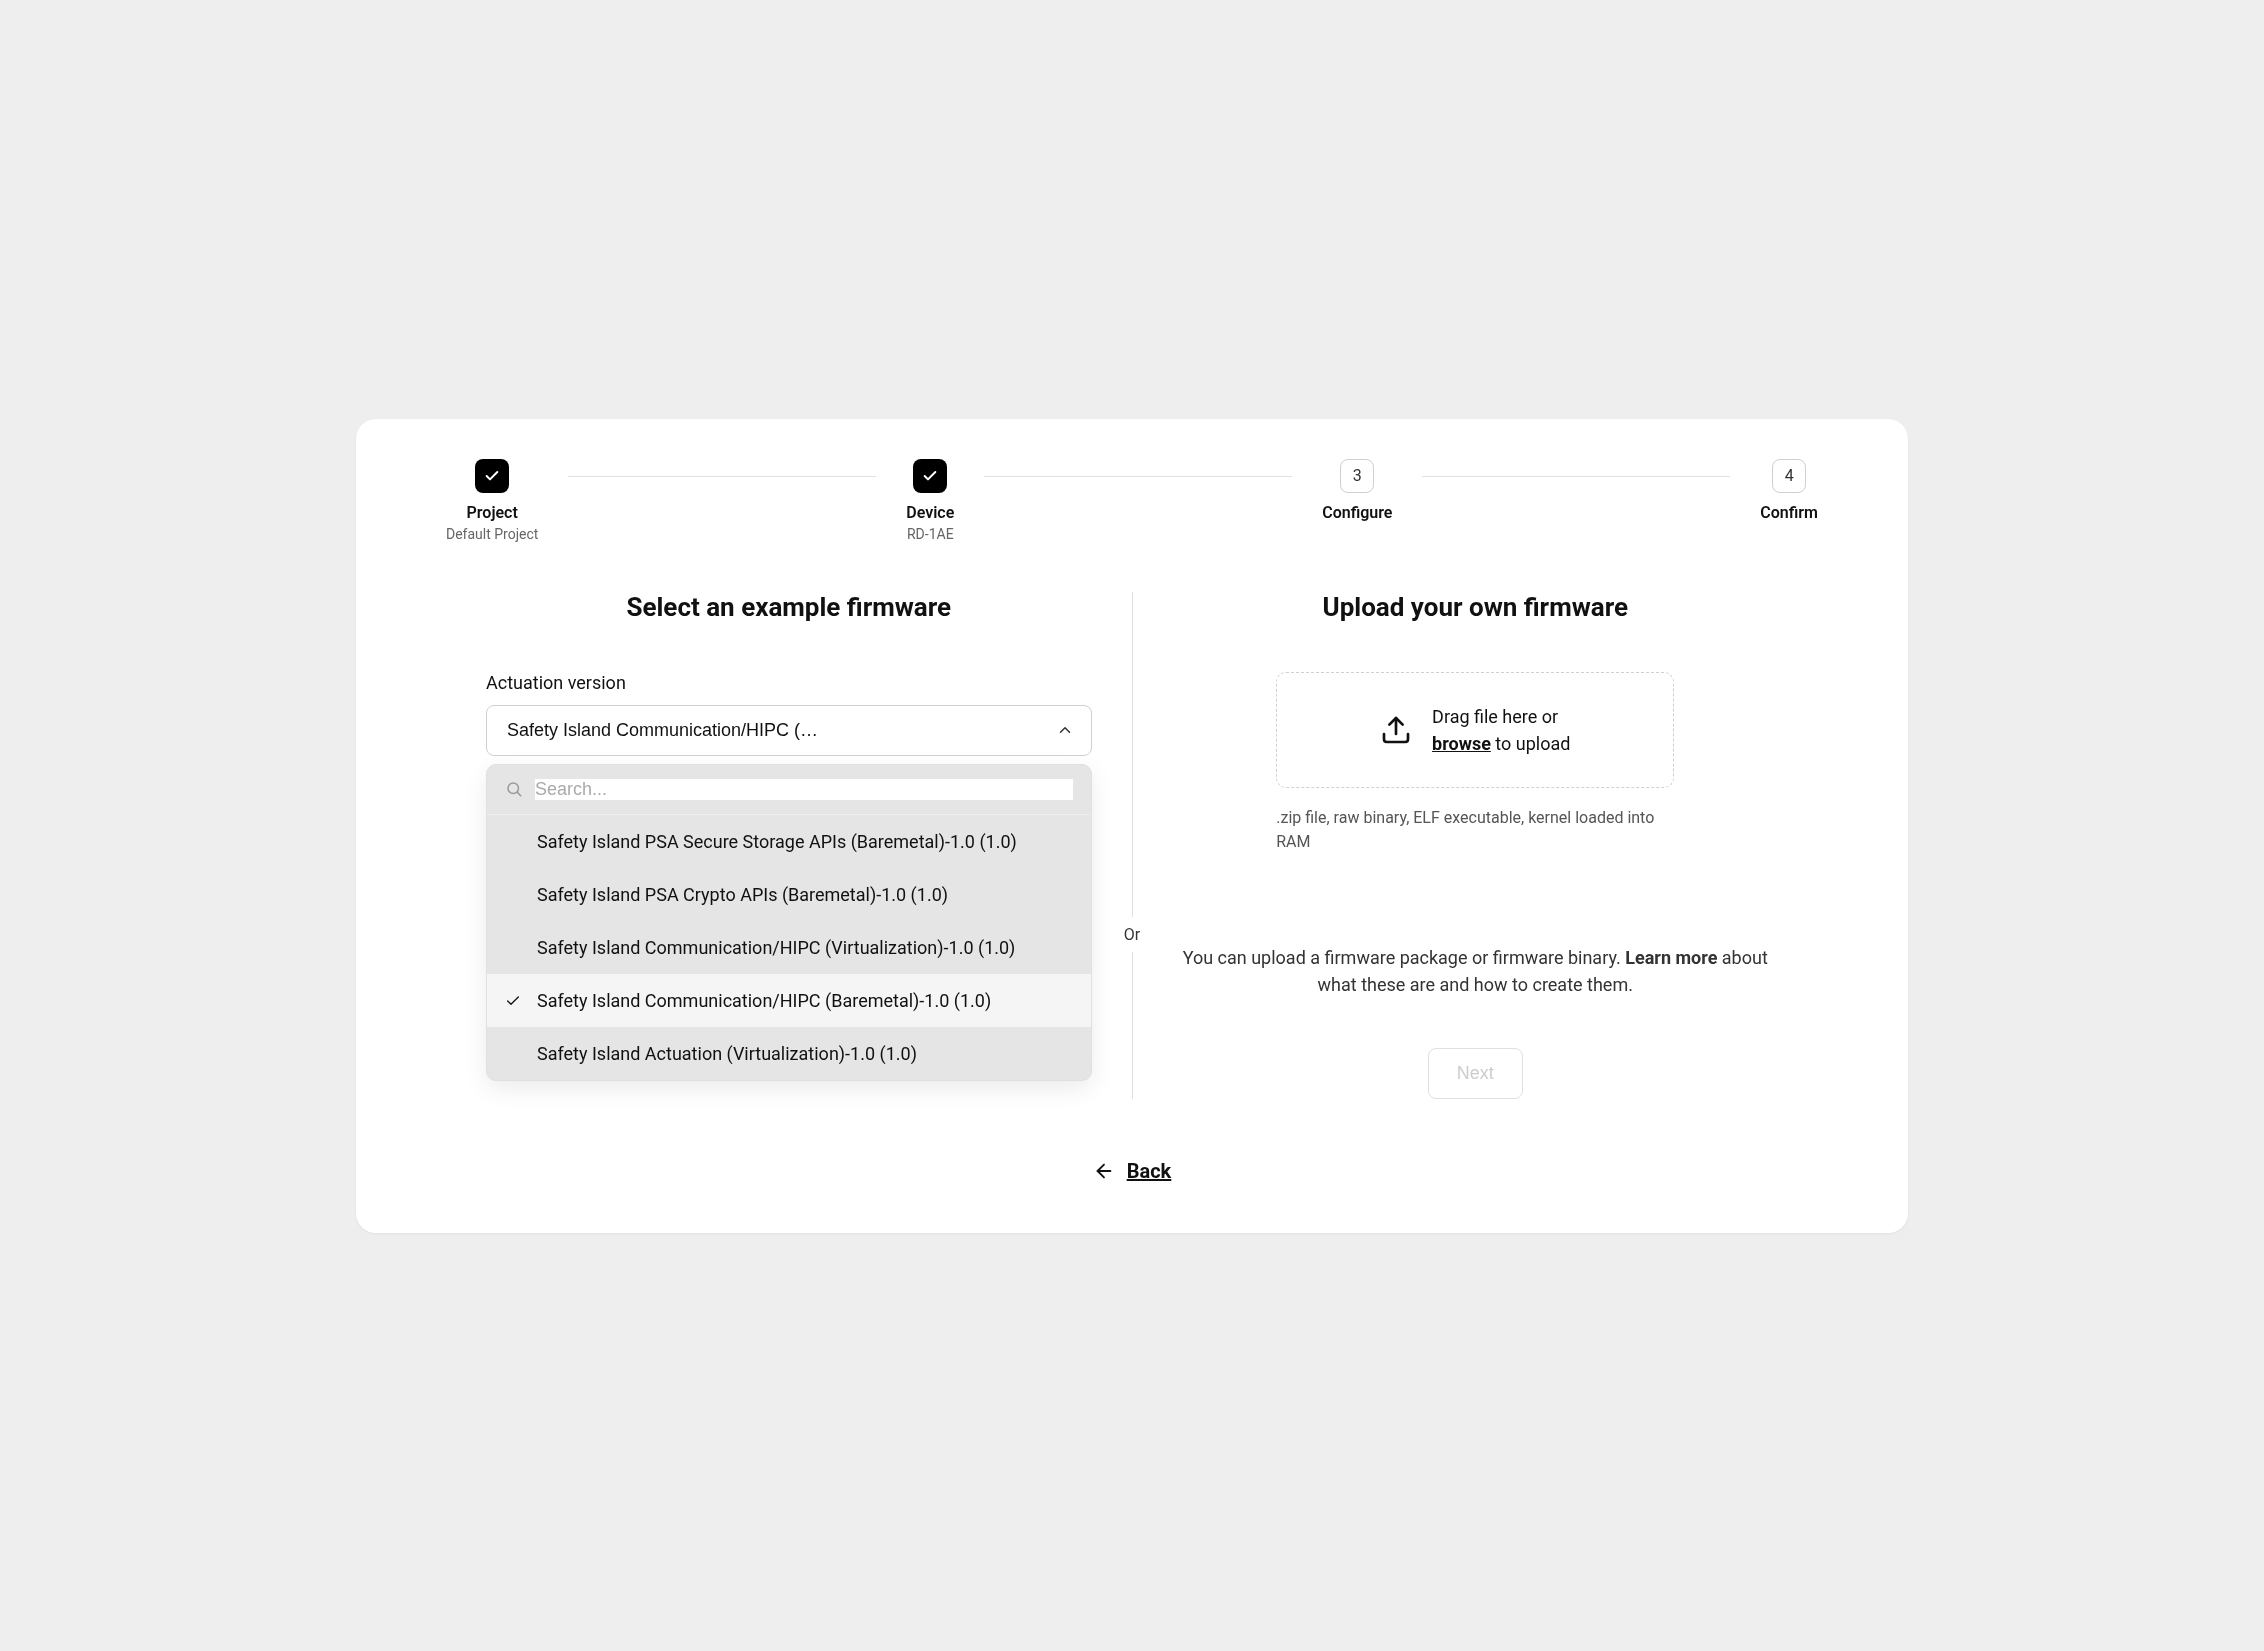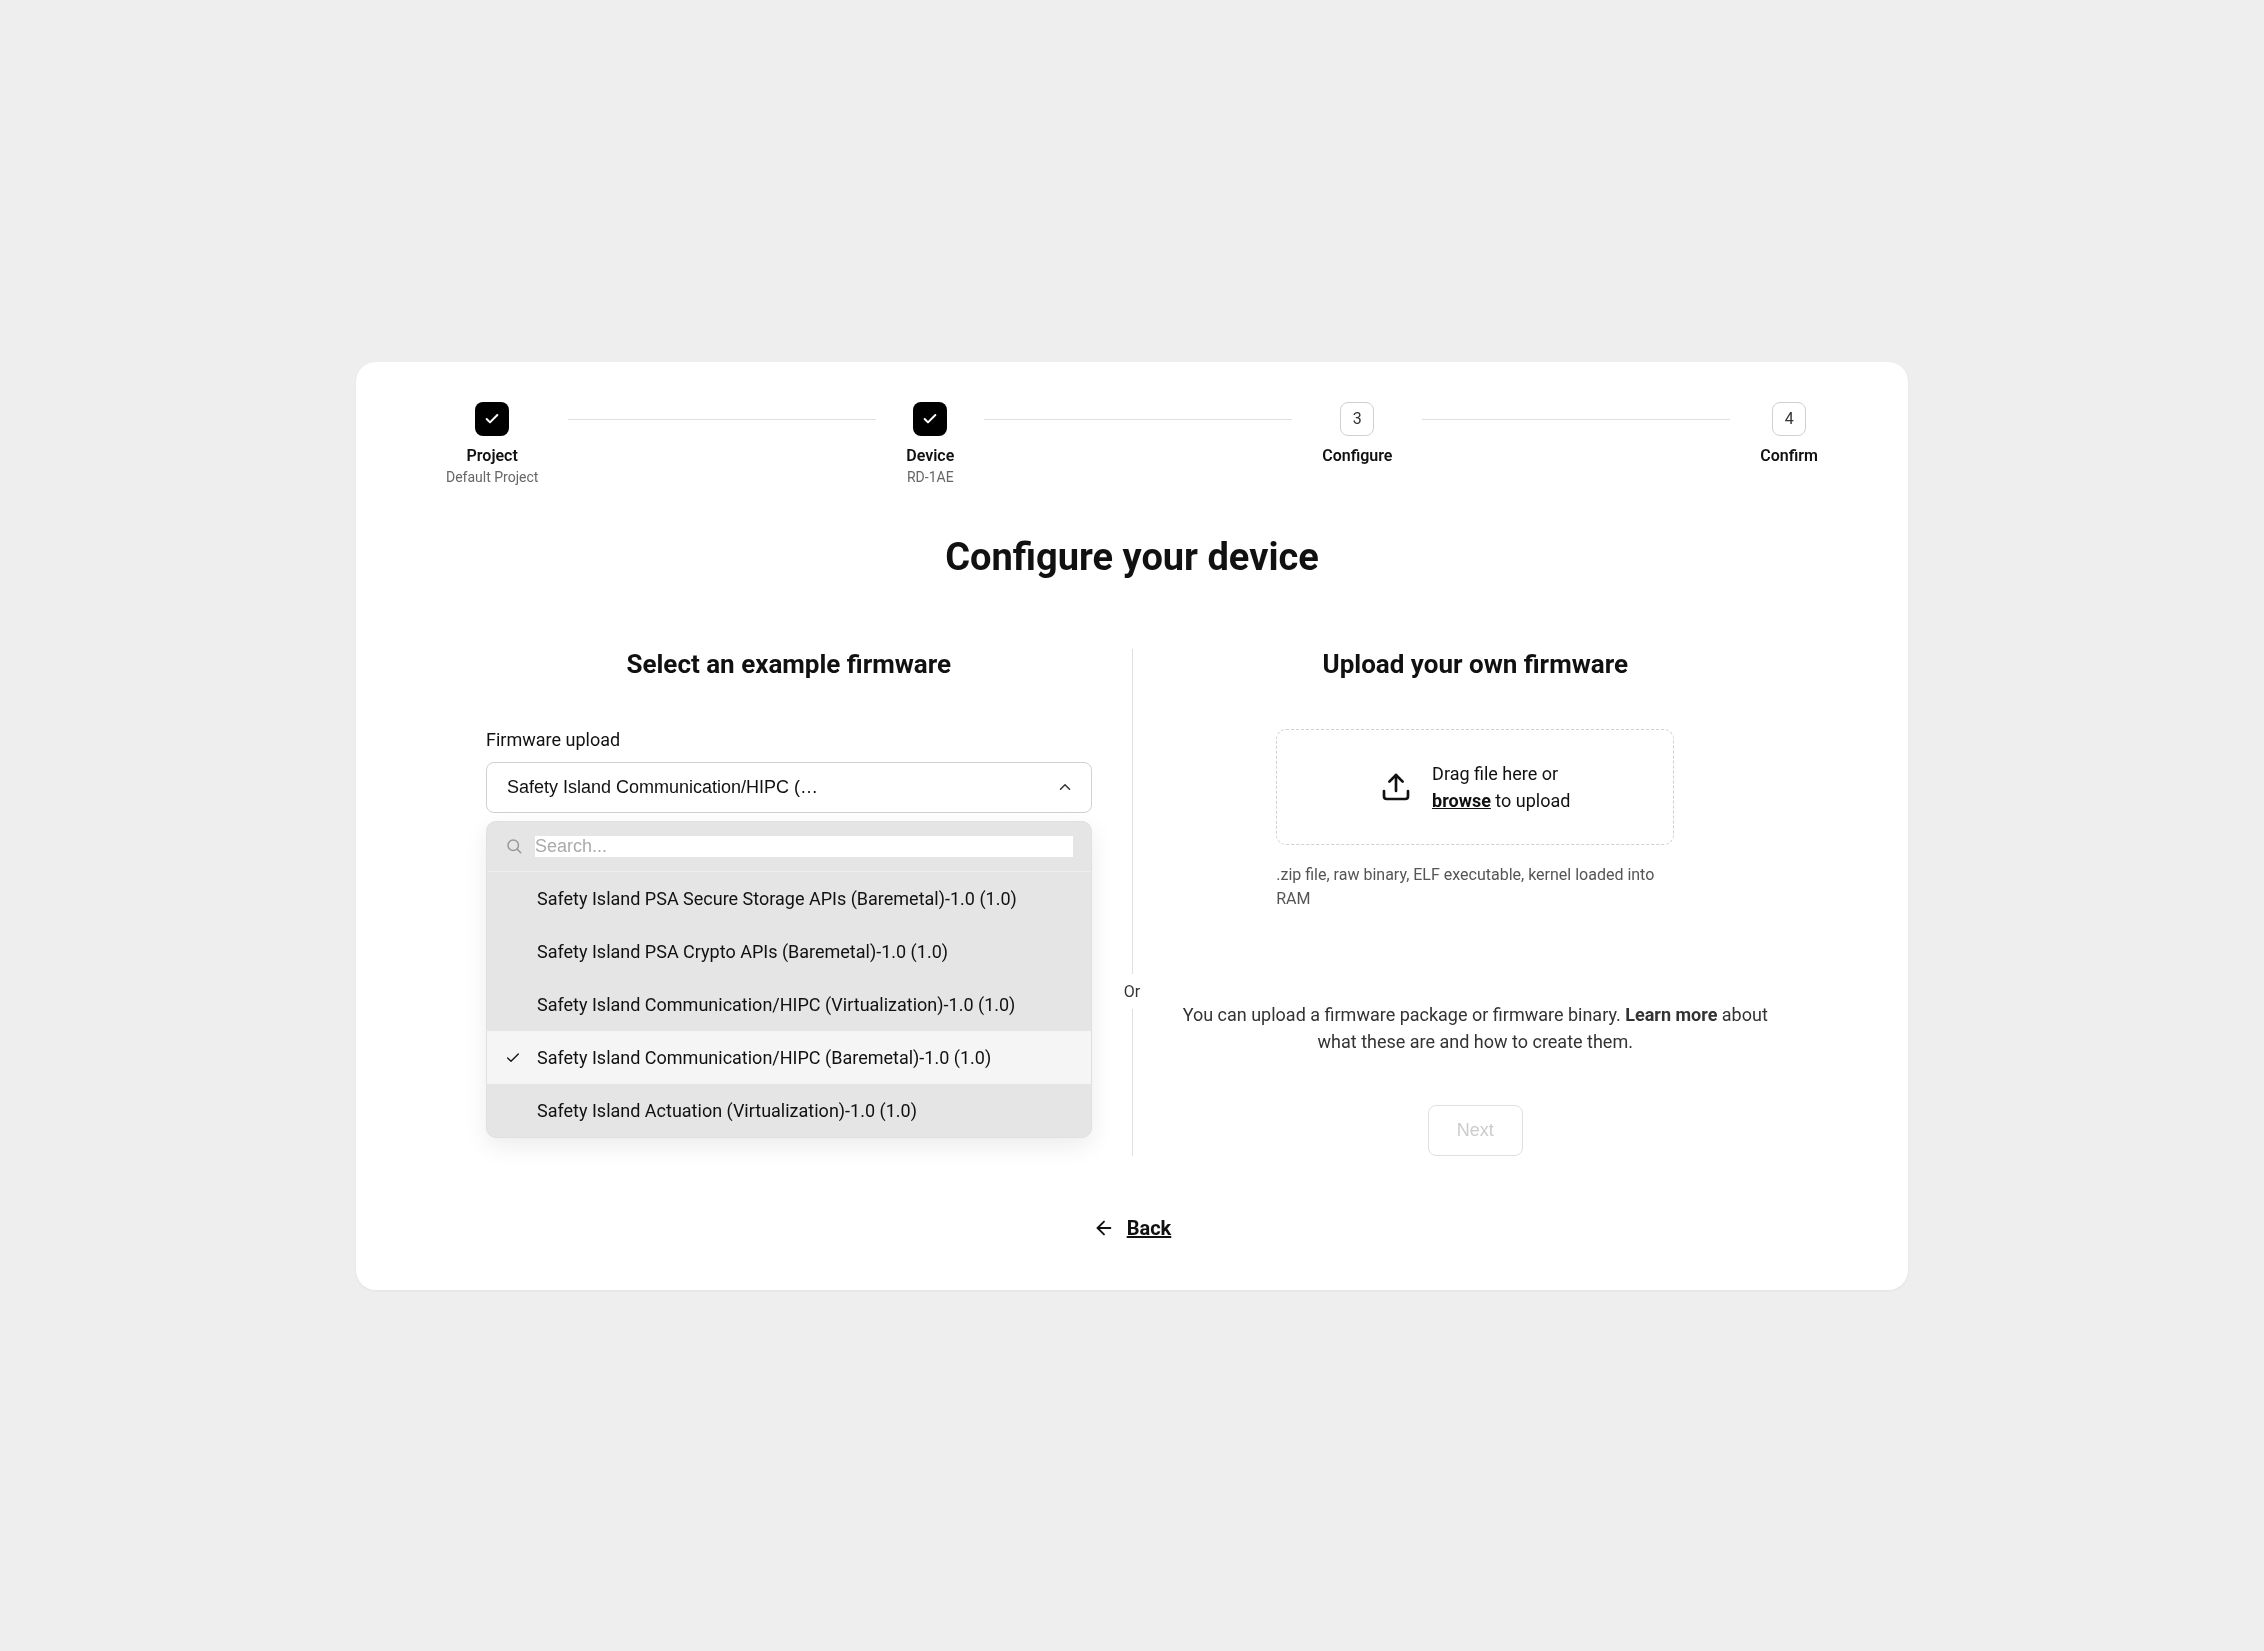--- a/index.html
+++ b/index.html
@@ -304,27 +304,26 @@
       <div class="step-indicator pending">3</div>
       <div class="step-label">Configure</div>
     </div>
     <div class="step-line"></div>
     <div class="step">
       <div class="step-indicator pending">4</div>
       <div class="step-label">Confirm</div>
     </div>
   </div>
 
-  <h1 class="page-title">Configure your device</h1>
 
   <div class="columns">
 
     <div class="col-left">
       <h2 class="section-title">Select an example firmware</h2>
-      <label class="field-label">Firmware upload</label>
+      <label class="field-label">Actuation version</label>
       <div class="select-box">
         <button class="select-trigger">
           <span class="select-trigger-text">Safety Island Communication/HIPC (…</span>
           <svg class="chevron" width="18" height="18" viewBox="0 0 24 24" fill="none" stroke="#333" stroke-width="2" stroke-linecap="round" stroke-linejoin="round">
               <polyline points="18 15 12 9 6 15"></polyline>
             </svg>
         </button>
 
         <div class="dropdown">
           <div class="search-row">

